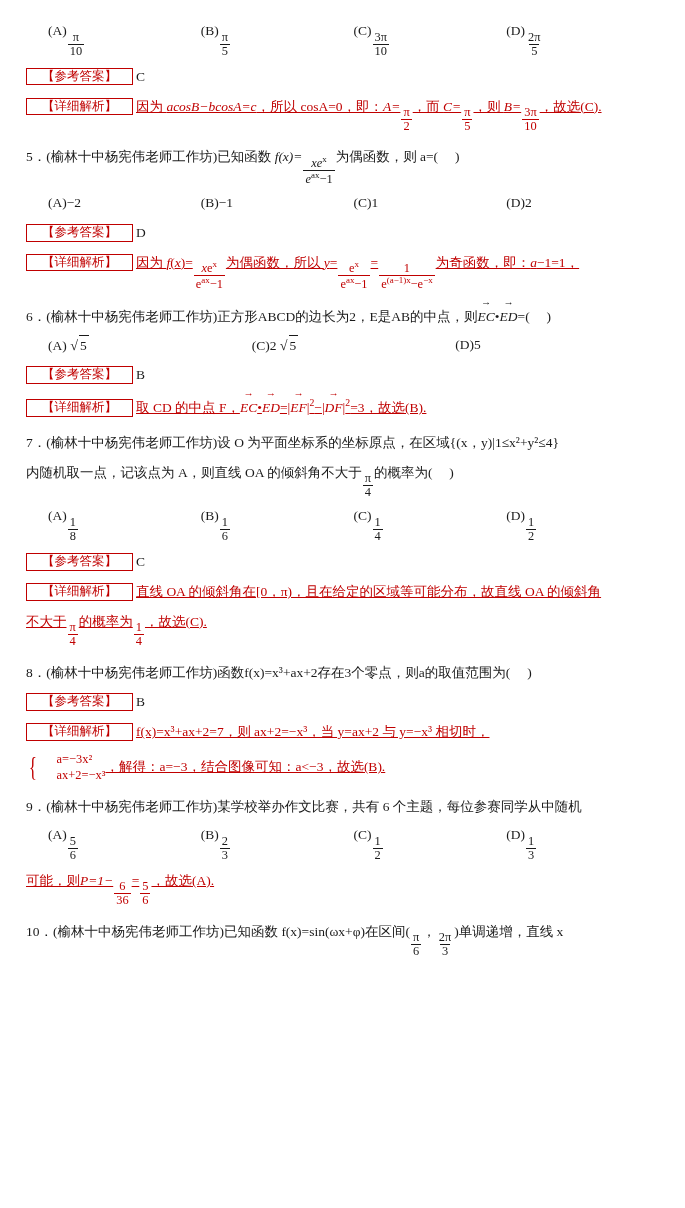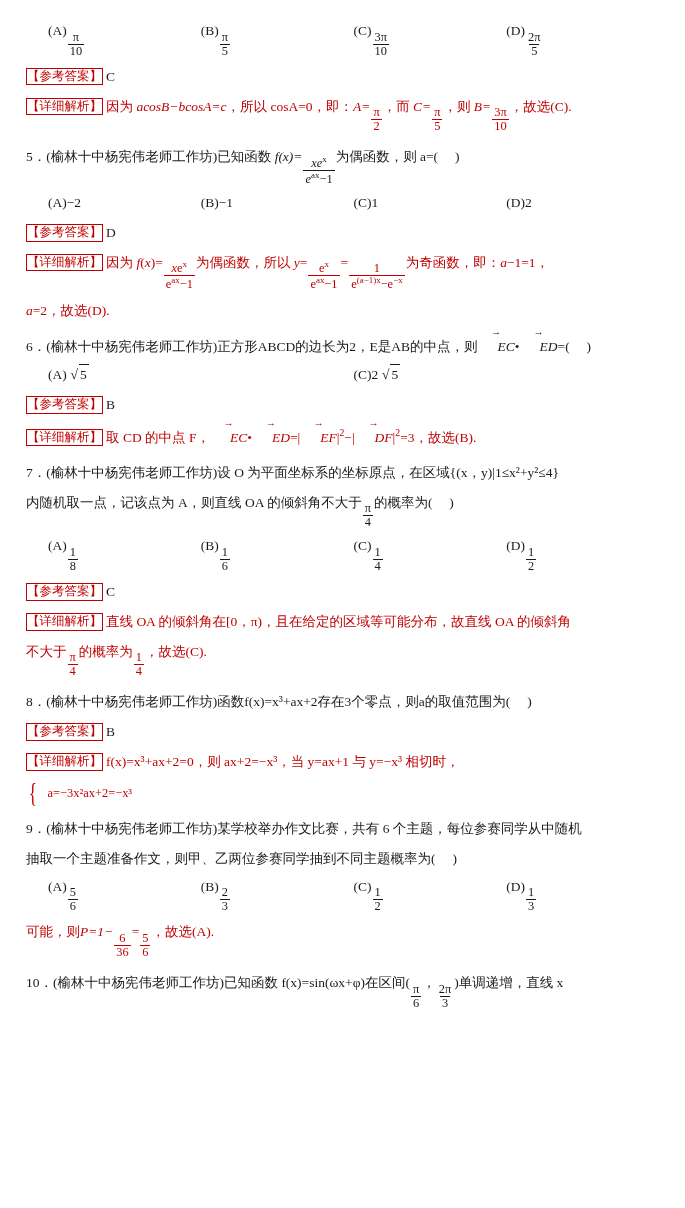--- a/index.html
+++ b/index.html
@@ -30,26 +30,27 @@
     margin:9px 0 4px 0;
     text-align:justify;
   }
   .ansline{
     margin:9px 0 7px 0;
   }
   .solline{
     margin:9px 0 7px 0;
     color:#c00000;
     text-align:justify;
+    text-decoration:underline;
   }
   .tag{
     display:inline-block;
     border:1px solid #c00000;
     color:#c00000;
-    padding:0 0;
+    padding:0 15px;
     margin-right:3px;
     font-size:12.5px;
     font-family:"Liberation Sans", sans-serif;
     line-height:1.25;
     vertical-align:1px;
   }
   .blk{color:#1a1a1a;}
   i,.it{font-style:italic;}
   .frac{
     display:inline-flex;
@@ -60,21 +61,20 @@
     line-height:1.05;
     font-size:0.92em;
   }
   .frac .num{ padding:0 2px; }
   .frac .den{ padding:0 2px; border-top:1px solid currentColor; }
   .sup{ vertical-align:super; font-size:0.72em; }
   .vec{
     display:inline-block;
     position:relative;
     padding-top:1px;
-    padding-left:20px;
   }
   .vec:after{
     content:"\2192";
     position:absolute;
     left:0; right:0; top:-9px;
     font-size:0.75em;
     text-align:center;
     line-height:1;
   }
   .sqrt{
@@ -91,24 +91,24 @@
   }
   .brace .bar{
     font-size:2.1em;
     line-height:0.8;
     font-weight:300;
     transform:scaleX(0.6);
     display:inline-block;
   }
   .brace .stack{
     display:inline-flex;
-    flex-direction:row;
+    flex-direction:column;
     line-height:1.25;
     font-size:0.92em;
-    margin-left:8px;
+    margin-left:17px;
     justify-content:flex-end;
   }
   .q{ margin-top:14px; }
 </style>
 </head>
 <body>
 
 <div class="page">
 
   <div class="opts">
@@ -178,31 +178,29 @@
         <span class="num"><i>x</i>e<span class="sup">x</span></span>
         <span class="den">e<span class="sup">ax</span>−1</span>
       </span>为偶函数，所以 <i>y</i>=<span class="frac">
         <span class="num">e<span class="sup">x</span></span>
         <span class="den">e<span class="sup">ax</span>−1</span>
       </span>=<span class="frac">
         <span class="num">1</span>
         <span class="den">e<span class="sup">(a−1)x</span>−e<span class="sup">−x</span></span>
       </span>为奇函数，即：<i>a</i>−1=1，
   </div>
-  <div class="solline">
-    <i>a</i>=2，故选(D).
-  </div>
 
   <div class="qline q">
     <span>6．</span><span>(榆林十中杨宪伟老师工作坊)</span><span>正方形ABCD的边长为2，E是AB的中点，则</span><span class="vec"><i>EC</i></span>•<span class="vec"><i>ED</i></span><span>=(</span><span>&nbsp;&nbsp;&nbsp;&nbsp;&nbsp;</span><span>)</span>
   </div>
 
   <div class="opts">
     <span class="opt">(A) <span class="radsign">√</span><span class="sqrt">5</span></span>
     <span class="opt">(C)2 <span class="radsign">√</span><span class="sqrt">5</span></span>
+    <span class="opt">(D)5</span>
   </div>
 
   <div class="ansline">
     <span class="tag">【参考答案】</span><span class="blk">B</span>
   </div>
 
   <div class="solline">
     <span class="tag">【详细解析】</span><span>取 CD 的中点 F，</span><span class="vec"><i>EC</i></span>•<span class="vec"><i>ED</i></span><span>=|</span><span class="vec"><i>EF</i></span><span>|</span><span class="sup">2</span><span>−|</span><span class="vec"><i>DF</i></span><span>|</span><span class="sup">2</span><span>=3，故选(B).</span>
   </div>
 
@@ -255,37 +253,34 @@
   <div class="qline q">
     <span>8．</span><span>(榆林十中杨宪伟老师工作坊)</span><span>函数f(x)=x³+ax+2存在3个零点，则a的取值范围为(</span><span>&nbsp;&nbsp;&nbsp;&nbsp;&nbsp;</span><span>)</span>
   </div>
 
 
   <div class="ansline">
     <span class="tag">【参考答案】</span><span class="blk">B</span>
   </div>
 
   <div class="solline">
-    <span class="tag">【详细解析】</span><span>f(x)=x³+ax+2=0，则 ax+2=−x³，当 y=ax+1 与 y=−x³ 相切时，</span>
+    <span class="tag">【详细解析】</span><span>f(x)=x³+ax+2=7，则 ax+2=−x³，当 y=ax+2 与 y=−x³ 相切时，</span>
   </div>
   <div class="solline">
     <span class="brace">
         <span class="bar">{</span>
         <span class="stack">
           <span>a=−3x²</span>
           <span>ax+2=−x³</span>
         </span>
-      </span>
+      </span><span>，解得：a=−3，结合图像可知：a&lt;−3，故选(B).</span>
   </div>
 
   <div class="qline q">
     <span>9．</span><span>(榆林十中杨宪伟老师工作坊)</span><span>某学校举办作文比赛，共有 6 个主题，每位参赛同学从中随机</span>
-  </div>
-  <div class="qline">
-    <span>抽取一个主题准备作文，则甲、乙两位参赛同学抽到不同主题概率为(</span><span>&nbsp;&nbsp;&nbsp;&nbsp;&nbsp;</span><span>)</span>
   </div>
 
   <div class="opts">
     <span class="opt"><span>(A)</span><span class="frac">
           <span class="num">5</span>
           <span class="den">6</span>
         </span></span>
     <span class="opt"><span>(B)</span><span class="frac">
           <span class="num">2</span>
           <span class="den">3</span>

